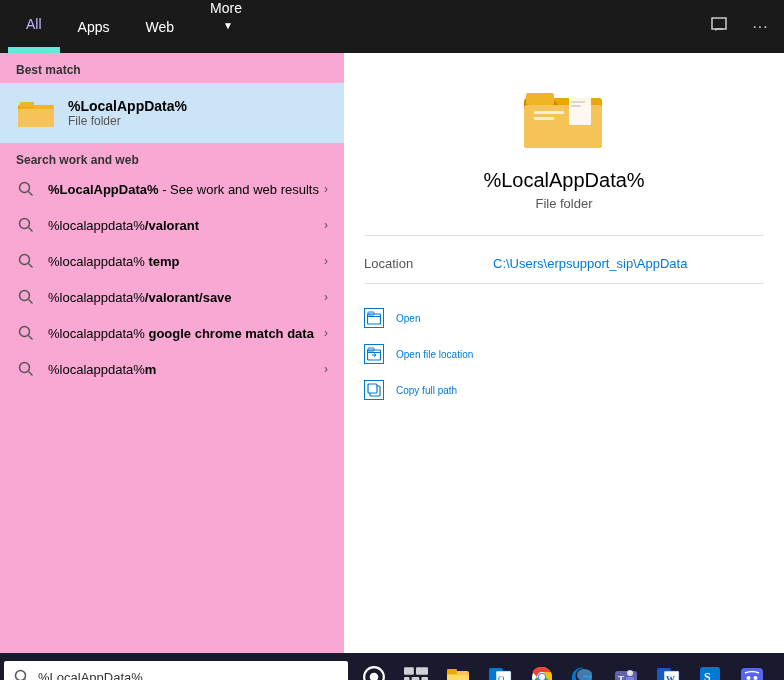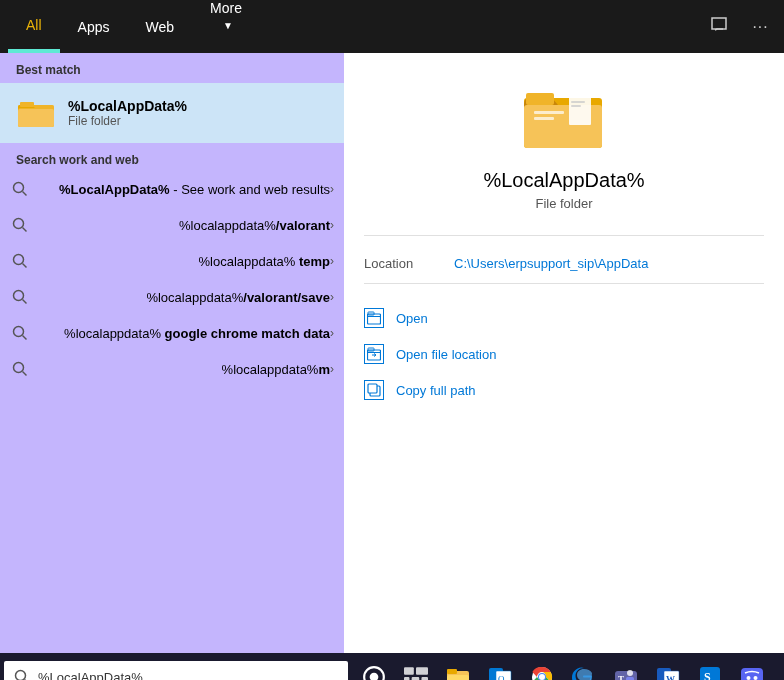--- a/index.html
+++ b/index.html
@@ -17,38 +17,38 @@
       color: #ffffff;
       padding: 0 18px;
       height: 53px;
       display: flex;
       align-items: center;
       cursor: pointer;
       font-size: 14px;
       position: relative;
     }
     .nav-tab.active {
-      color: #eab308;
-      border-bottom: 4px solid #5eead4;
+      color: #c4b5fd;
+      border-bottom: 6px solid #5eead4;
     }
     .nav-more { display: flex; align-items: center; gap: 4px; flex-direction: column; }
     .nav-right { margin-left: auto; display: flex; gap: 8px; align-items: center; }
     .nav-icon-btn { color: #ccc; background: none; border: none; cursor: pointer; font-size: 16px; padding: 4px 8px; }
 
     
     .main-container {
       display: flex;
       height: 600px;
       background: #f3f3f3;
     }
 
     
     .left-panel {
       width: 344px;
-      background: #c4b5fd;
+      background: #f9a8d4;
       display: flex;
       flex-direction: column;
     }
 
     
     .section-label {
       font-size: 12px;
       font-weight: 600;
       color: #333;
       padding: 10px 16px 6px 16px;
@@ -79,24 +79,23 @@
       font-size: 12px;
       font-weight: 600;
       color: #333;
       padding: 10px 16px 4px 16px;
     }
 
     
     .search-item {
       display: flex;
       align-items: center;
-      padding: 8px 10px;
+      padding: 8px 16px;
       cursor: pointer;
       position: relative;
-      text-align: right;
     }
     .search-icon {
       width: 20px;
       height: 20px;
       margin-right: 12px;
       flex-shrink: 0;
       color: #555;
       display: flex;
       align-items: center;
       justify-content: center;
@@ -152,20 +151,21 @@
     }
     .info-label {
       color: #555;
       width: 90px;
       flex-shrink: 0;
     }
     .info-value {
       color: #0078d7;
       cursor: pointer;
       text-decoration: none;
+      margin-left: 39px;
     }
 
     .action-row {
       display: flex;
       align-items: center;
       width: 100%;
       padding: 8px 0;
       cursor: pointer;
       gap: 12px;
     }
@@ -174,21 +174,21 @@
       height: 20px;
       border: 1.5px solid #0078d7;
       color: #0078d7;
       display: flex;
       align-items: center;
       justify-content: center;
       font-size: 11px;
       flex-shrink: 0;
     }
     .action-label {
-      font-size: 13px;
+      font-size: 10px;
       color: #0078d7;
     }
 
     
     .taskbar {
       height: 48px;
       background: #1a1a2e;
       display: flex;
       align-items: center;
       padding: 0 4px;

